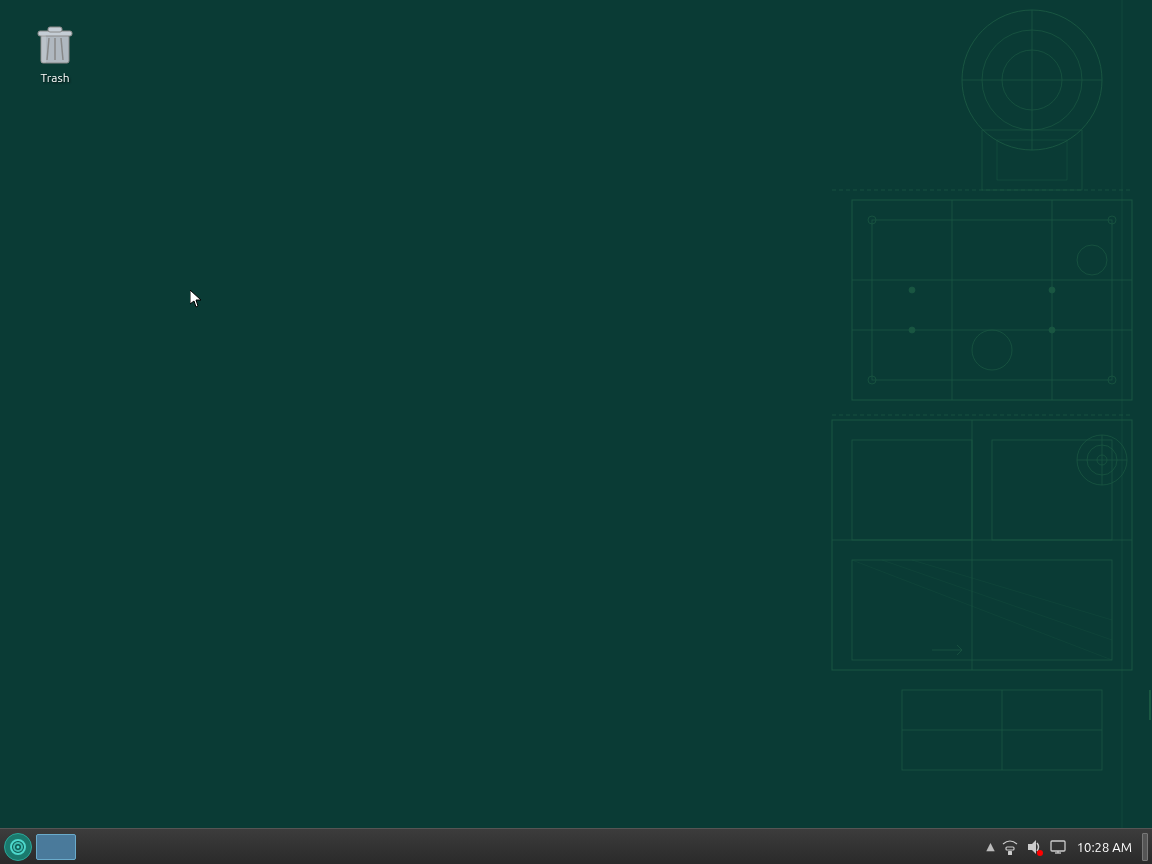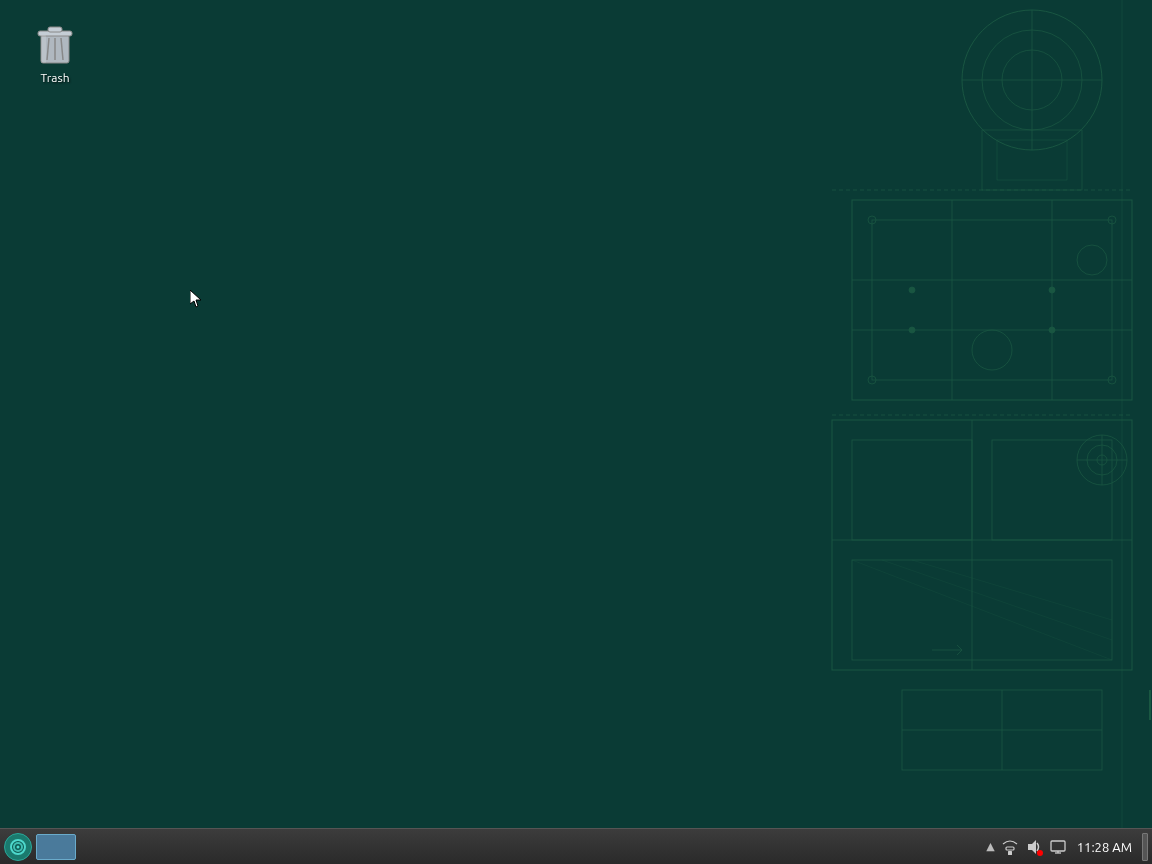--- a/index.html
+++ b/index.html
@@ -365,20 +365,20 @@
       </div>
 
       <div class="tray-icon">
         <svg width="18" height="18" viewBox="0 0 18 18">
           <rect x="2" y="3" width="14" height="10" rx="1" fill="none" stroke="#ccc" stroke-width="1.3"></rect>
           <line x1="6" y1="15" x2="12" y2="15" stroke="#ccc" stroke-width="1.3"></line>
           <line x1="9" y1="13" x2="9" y2="15" stroke="#ccc" stroke-width="1.3"></line>
         </svg>
       </div>
 
-      <div class="clock">11:28 AM</div>
+      <div class="clock">10:28 AM</div>
 
       <div class="show-desktop-btn"></div>
 
     </div>
   </div>
 
 </div>
 
 </body></html>

